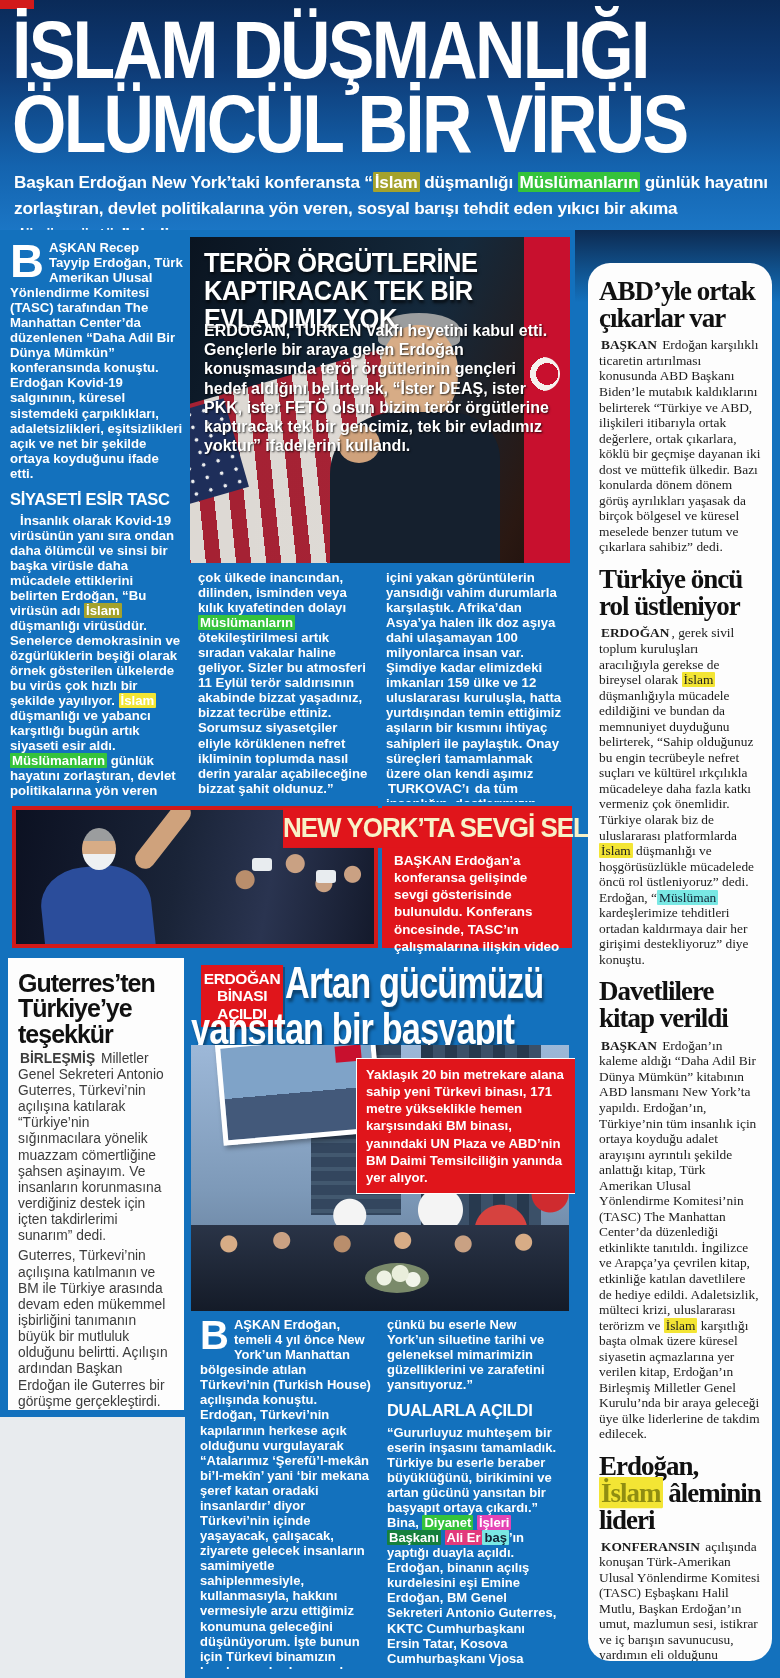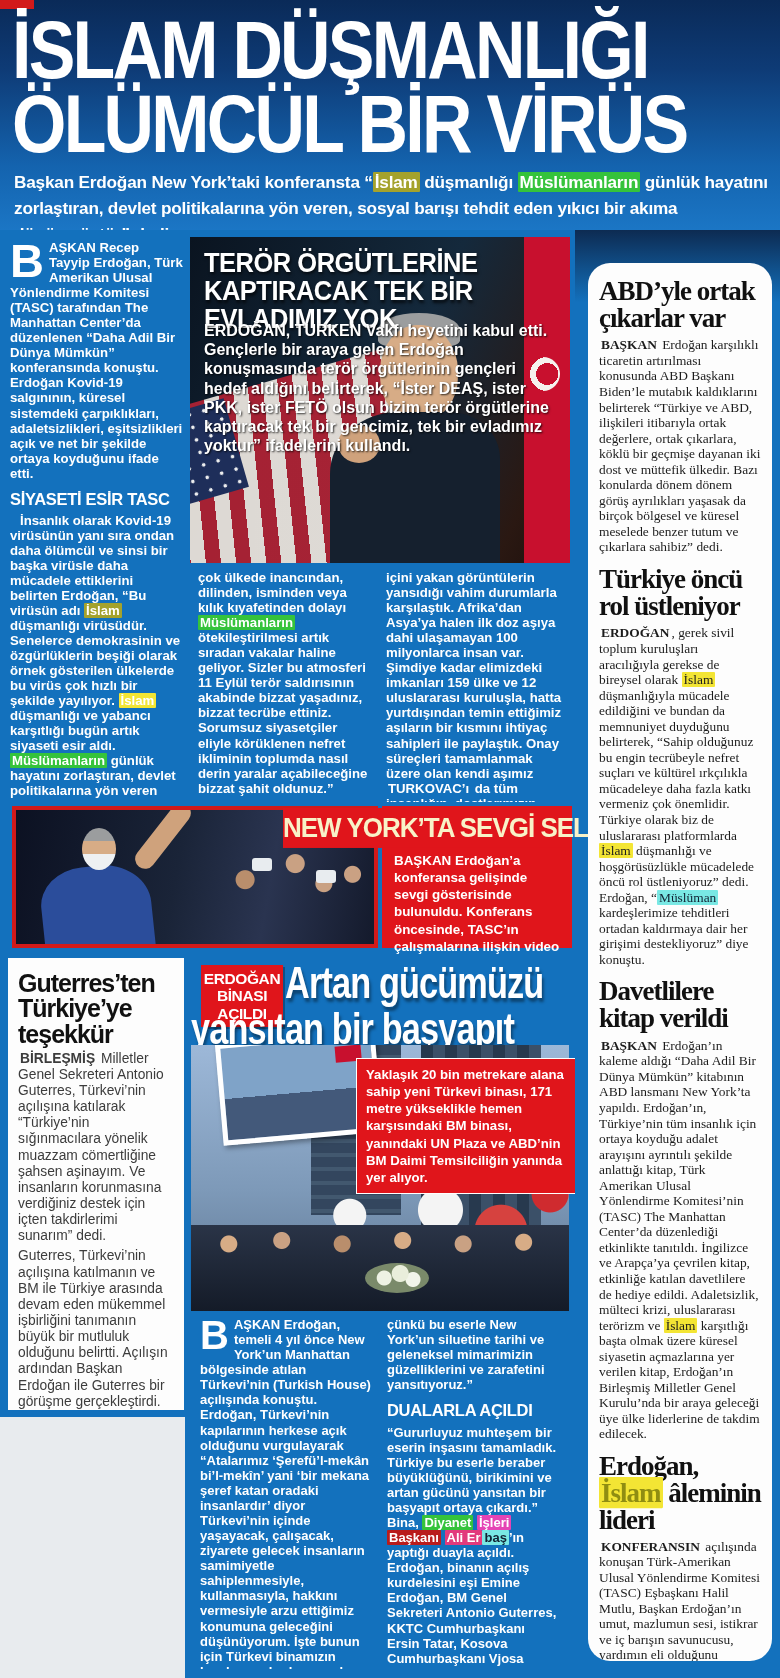--- a/index.html
+++ b/index.html
@@ -27,21 +27,21 @@
   .bluecol p.noind{text-indent:0;}
   .bsub{color:#fff;font-weight:bold;font-size:16.5px;margin:9px 0 4px 0;letter-spacing:-.3px;
     transform:scaleY(1.05);transform-origin:left;}
   .dropcap{float:left;font-size:47px;line-height:.8;font-weight:bold;margin:2px 5px 0 0;}
   .hl{padding:0 2px;border-radius:1px;}
   .hl-yellow{background:#f3e534;}
   .hl-olive{background:#a4a22c;}
   .hl-green{background:#35c33b;}
   .hl-cyan{background:#79e8e4;color:#123;}
   .hl-magenta{background:#e544b5;}
-  .hl-purple{background:#b91c1c;}
+  .hl-purple{background:#15803d;}
   .hl-crimson{background:#e23a7c;}
   .hl-lead{font-weight:bold;}
   .hl-u{}
   .serif .hl-yellow,.serif .hl-green{color:#1c1c1c;}
   .hl-yellowolive{background:#f3e534;color:#8f8d12;}
   
   .ph-teror{left:190px;top:237px;width:380px;height:326px;overflow:hidden;
     background:linear-gradient(115deg,#0a1420 0%,#14293c 52%,#2a1812 86%,#1c0f0c 100%);}
   .usflag{position:absolute;left:-60px;bottom:-70px;width:300px;height:250px;transform:rotate(-16deg);
     background:repeating-linear-gradient(100deg,#b22234 0 15px,#efe9e2 15px 30px);opacity:.92;}

